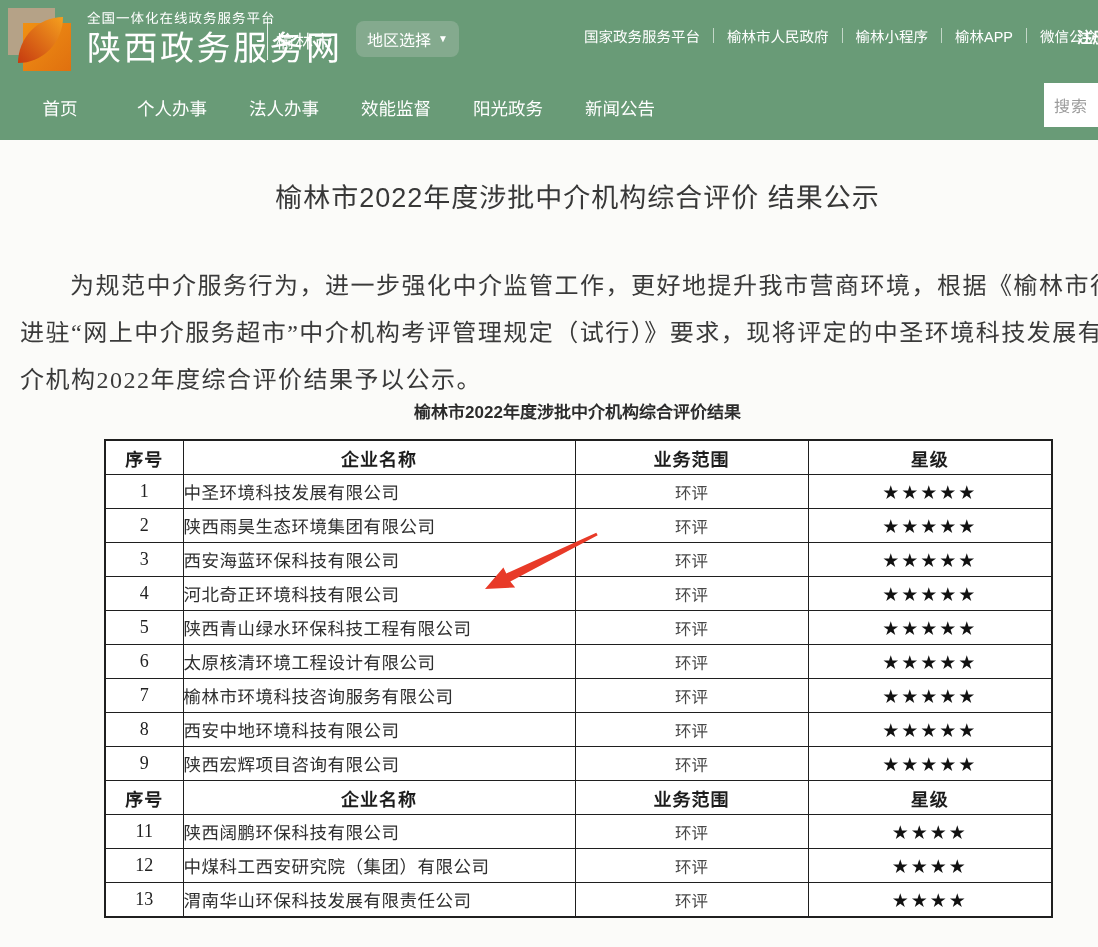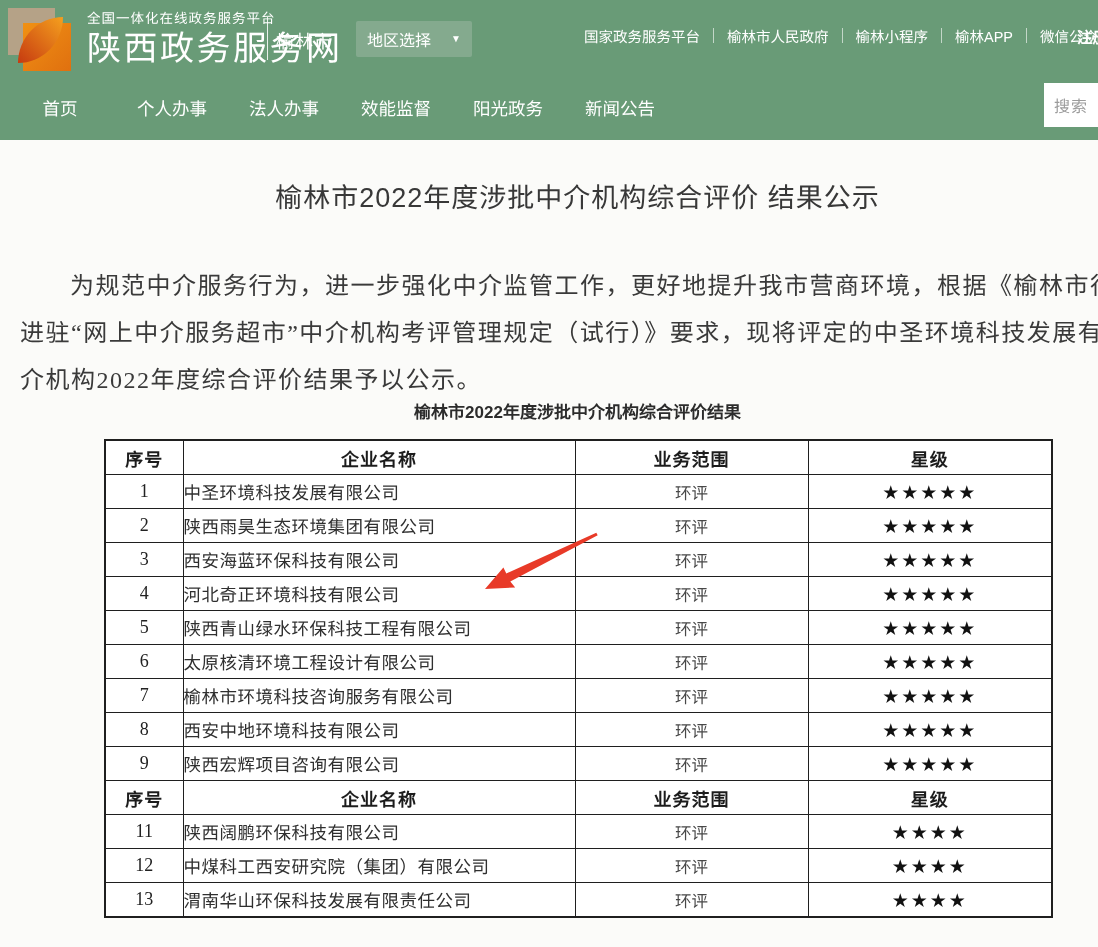--- a/index.html
+++ b/index.html
@@ -23,21 +23,21 @@
   .logo{position:absolute;left:8px;top:8px;width:63px;height:63px;}
   .logo-sq-tan{position:absolute;left:0;top:0;width:47px;height:47px;background:#b5a287;}
   .logo-sq-orange{position:absolute;left:15px;top:15px;width:48px;height:48px;background:linear-gradient(135deg,#f09114,#e0700f);}
   .logo-leaf{position:absolute;left:10px;top:9px;width:45px;height:46px;border-radius:100% 0 100% 0;background:linear-gradient(to top right,#c63a10,#f5a01e);}
   .brand-text{position:absolute;left:87px;top:9px;color:#fff;}
   .brand-tagline{font-size:13.5px;letter-spacing:1px;line-height:19px;}
   .brand-name{font-size:34px;letter-spacing:2.5px;line-height:34px;margin-top:3px;}
   .vdivider{position:absolute;left:267px;top:17px;width:1px;height:43px;background:rgba(255,255,255,.85);}
   .city{position:absolute;left:276px;top:27px;color:#fff;font-size:18px;letter-spacing:1px;}
   .region-btn{position:absolute;left:356px;top:21px;background:var(--region-green);color:#fff;border:none;
-    font-size:16px;padding:6px 11px;border-radius:2px;cursor:pointer;display:flex;align-items:center;gap:20px;
+    font-size:16px;padding:6px 11px;border-radius:8px;cursor:pointer;display:flex;align-items:center;gap:7px;
     font-family:"Liberation Sans", sans-serif;}
   .region-caret{font-size:10px;line-height:10px;}
   .top-links{position:absolute;left:578px;top:25px;display:flex;align-items:center;gap:7px;}
   .top-links a{color:#fff;font-size:14.5px;text-decoration:none;white-space:nowrap;padding:0 6px;}
   .toplink-sep{width:1px;height:15px;background:rgba(255,255,255,.6);}
   .register{position:absolute;left:1077px;top:25px;color:#fff;font-size:15.5px;font-weight:600;text-decoration:none;white-space:nowrap;}
   
   .nav-list{list-style:none;margin:0;padding:0 0 0 4px;display:flex;}
   .nav-list li{width:112px;text-align:center;line-height:62px;color:#fff;font-size:17.5px;cursor:pointer;white-space:nowrap;}
   .search-box{position:absolute;left:1044px;top:5px;width:120px;height:44px;background:#fff;display:flex;align-items:center;cursor:text;}

